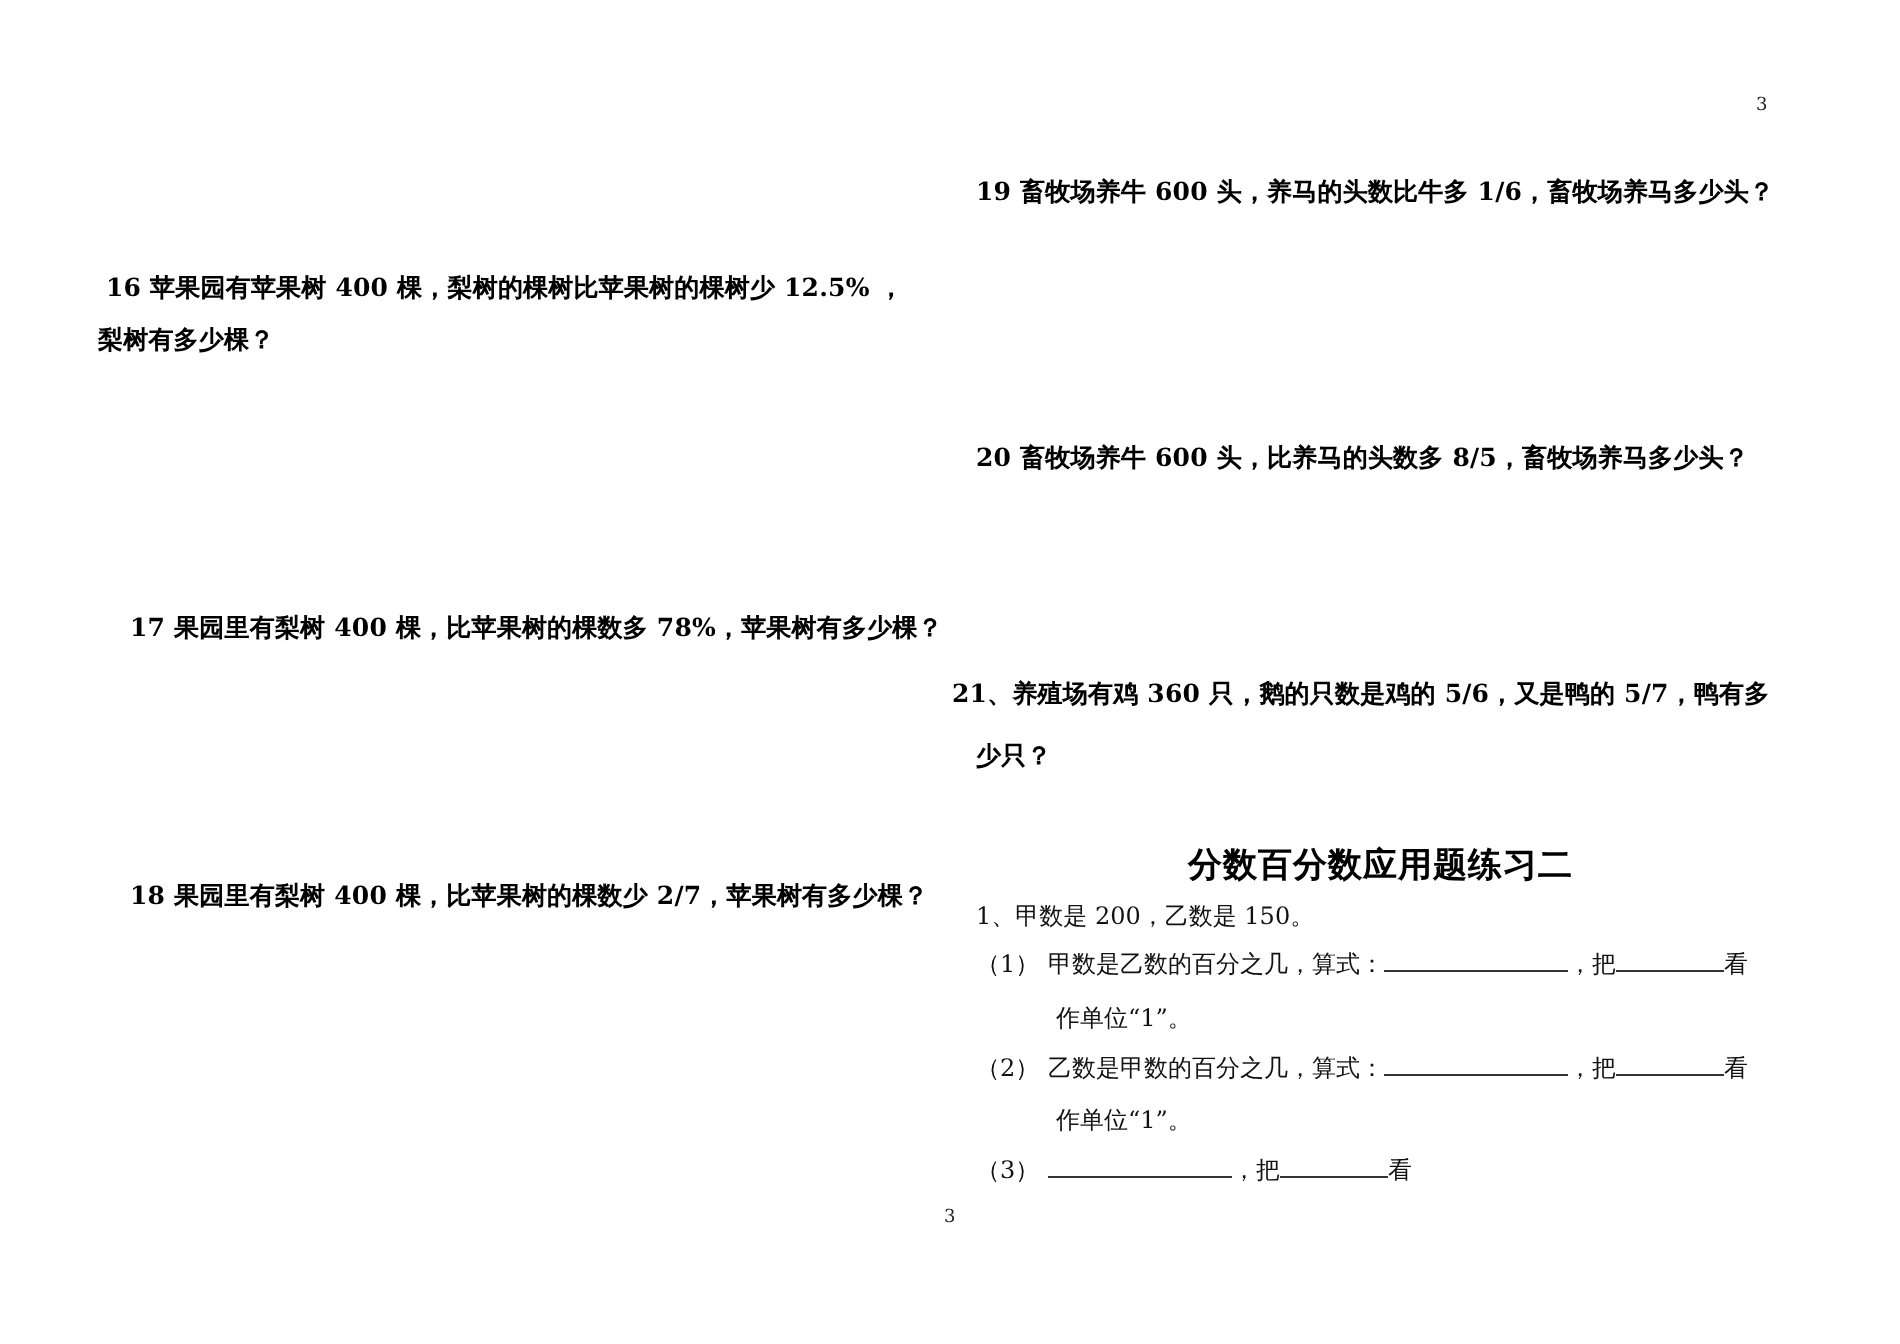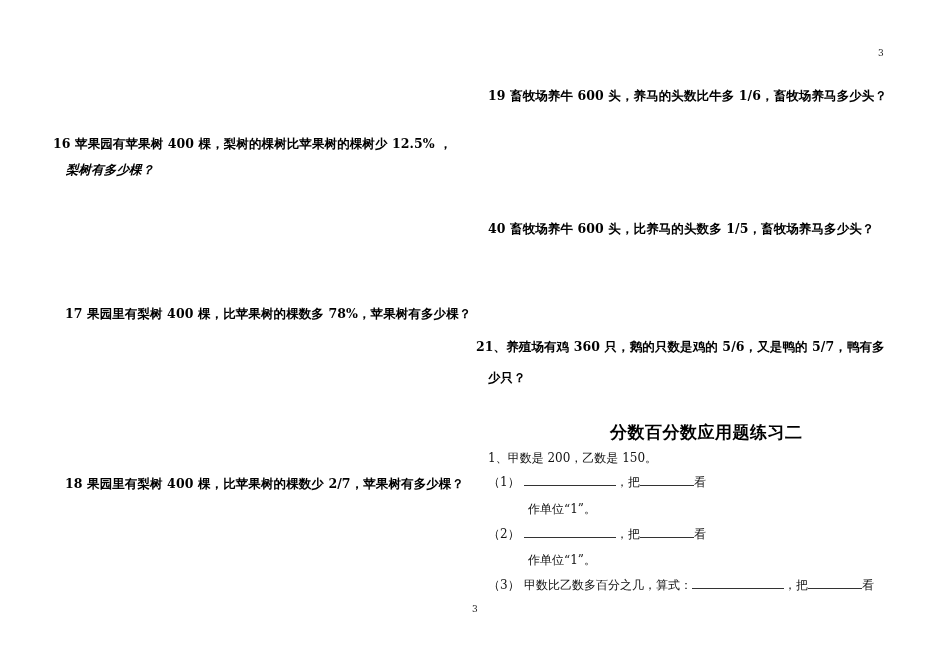--- a/index.html
+++ b/index.html
@@ -4,65 +4,66 @@
   <style>
     html, body { margin: 0; padding: 0; background: #ffffff; }
     body {
       width: 950px; height: 672px; position: relative; overflow: hidden;
       font-family: "DejaVu Serif", "Liberation Serif", serif;
       color: #000;
     }
     .abs { position: absolute; white-space: nowrap; }
     .q { font-size: 12.5px; font-weight: bold; letter-spacing: 0.1px; }
     .pn { font-size: 9px; color: #222; }
-    .title { font-size: 17px; font-weight: bold; letter-spacing: 0.5px; margin-left: 16px; }
+    .title { font-size: 17px; font-weight: bold; letter-spacing: 0.5px; }
     .body-text { font-size: 12px; font-weight: normal; color: #111; }
     .blank { display: inline-block; border-bottom: 1px solid #333; height: 10px; vertical-align: baseline; }
     .b1 { width: 92px; }
     .b2 { width: 54px; }
     .row { display: flex; align-items: baseline; }
     .idx { width: 36px; }
   </style>
 </head>
 <body>
 
 <div class="abs pn" style="left:878px; top:48px;">3</div>
 <div class="abs pn" style="left:472px; top:604px;">3</div>
 
 <div class="abs q" style="left:53px; top:136px;">16  苹果园有苹果树 400 棵，梨树的棵树比苹果树的棵树少 12.5% ，</div>
-<div class="abs q" style="left:66px; top:162px;font-style:italic;">梨树有多少棵？</div>
+<div class="abs q" style="left:49px; top:162px;">梨树有多少棵？</div>
 <div class="abs q" style="left:65px; top:306px;">17  果园里有梨树 400 棵，比苹果树的棵数多 78%，苹果树有多少棵？</div>
-<div class="abs q" style="left:65px; top:476px;">18 果园里有梨树 400 棵，比苹果树的棵数少 2/7，苹果树有多少棵？</div>
+<div class="abs q" style="left:65px; top:440px;">18 果园里有梨树 400 棵，比苹果树的棵数少 2/7，苹果树有多少棵？</div>
 
 <div class="abs q" style="left:488px; top:78px;margin-top:10px;">19  畜牧场养牛 600 头，养马的头数比牛多 1/6，畜牧场养马多少头？</div>
-<div class="abs q" style="left:488px; top:221px;">40  畜牧场养牛 600 头，比养马的头数多 1/5，畜牧场养马多少头？</div>
+<div class="abs q" style="left:488px; top:221px;">20  畜牧场养牛 600 头，比养马的头数多 8/5，畜牧场养马多少头？</div>
 <div class="abs q" style="left:476px; top:339px;">21、养殖场有鸡 360 只，鹅的只数是鸡的 5/6，又是鸭的 5/7，鸭有多</div>
 <div class="abs q" style="left:488px; top:370px;">少只？</div>
 
 <div class="abs title" style="left:594px; top:421px;">分数百分数应用题练习二</div>
 <div class="abs body-text" style="left:488px; top:450px;">1、甲数是 200，乙数是 150。</div>
 
 <div class="abs body-text row" style="left:488px; top:474px;">
   <span class="idx">（1）</span>
+  <span>甲数是乙数的百分之几，算式：</span>
   <span class="blank b1"></span>
   <span>，把</span>
   <span class="blank b2"></span>
   <span>看</span>
 </div>
 <div class="abs body-text" style="left:528px; top:501px;">作单位“1”。</div>
 
 <div class="abs body-text row" style="left:488px; top:526px;">
   <span class="idx">（2）</span>
+  <span>乙数是甲数的百分之几，算式：</span>
   <span class="blank b1"></span>
   <span>，把</span>
   <span class="blank b2"></span>
   <span>看</span>
 </div>
 <div class="abs body-text" style="left:528px; top:552px;">作单位“1”。</div>
 
 <div class="abs body-text row" style="left:488px; top:577px;">
   <span class="idx">（3）</span>
-  <span>甲数比乙数多百分之几，算式：</span>
   <span class="blank b1"></span>
   <span>，把</span>
   <span class="blank b2"></span>
   <span>看</span>
 </div>
 
 </body></html>

